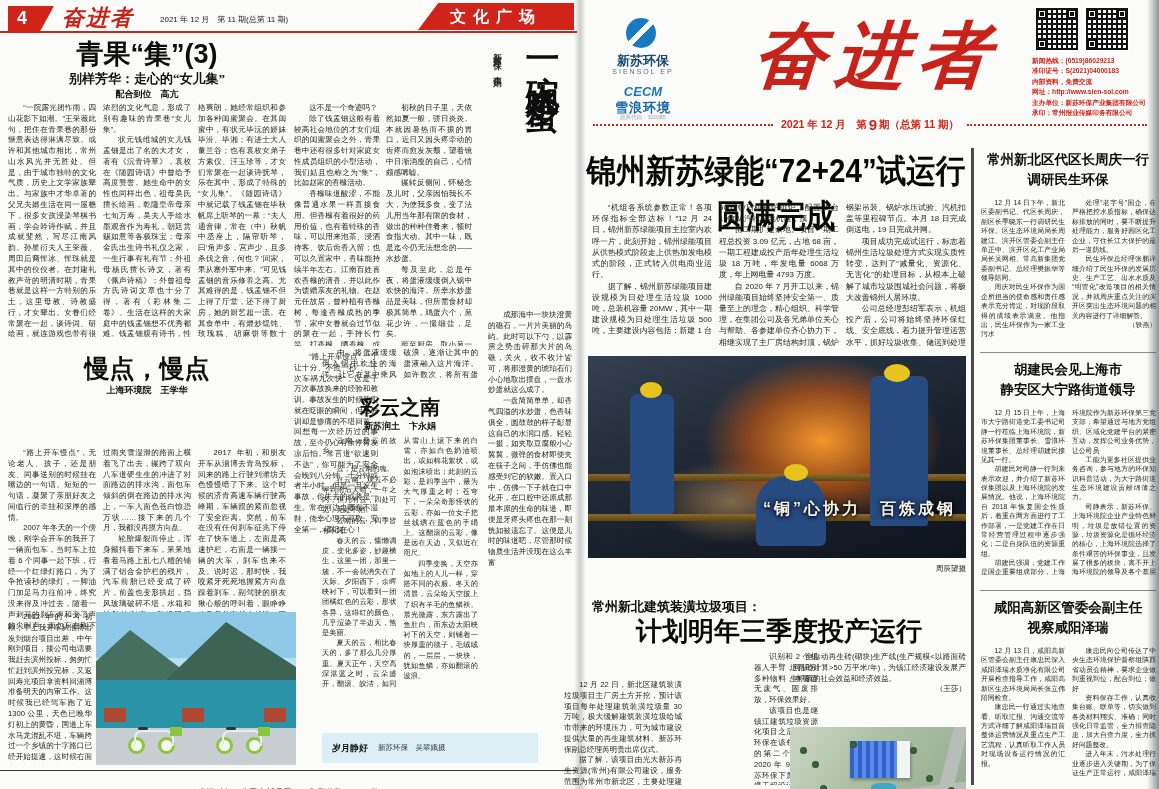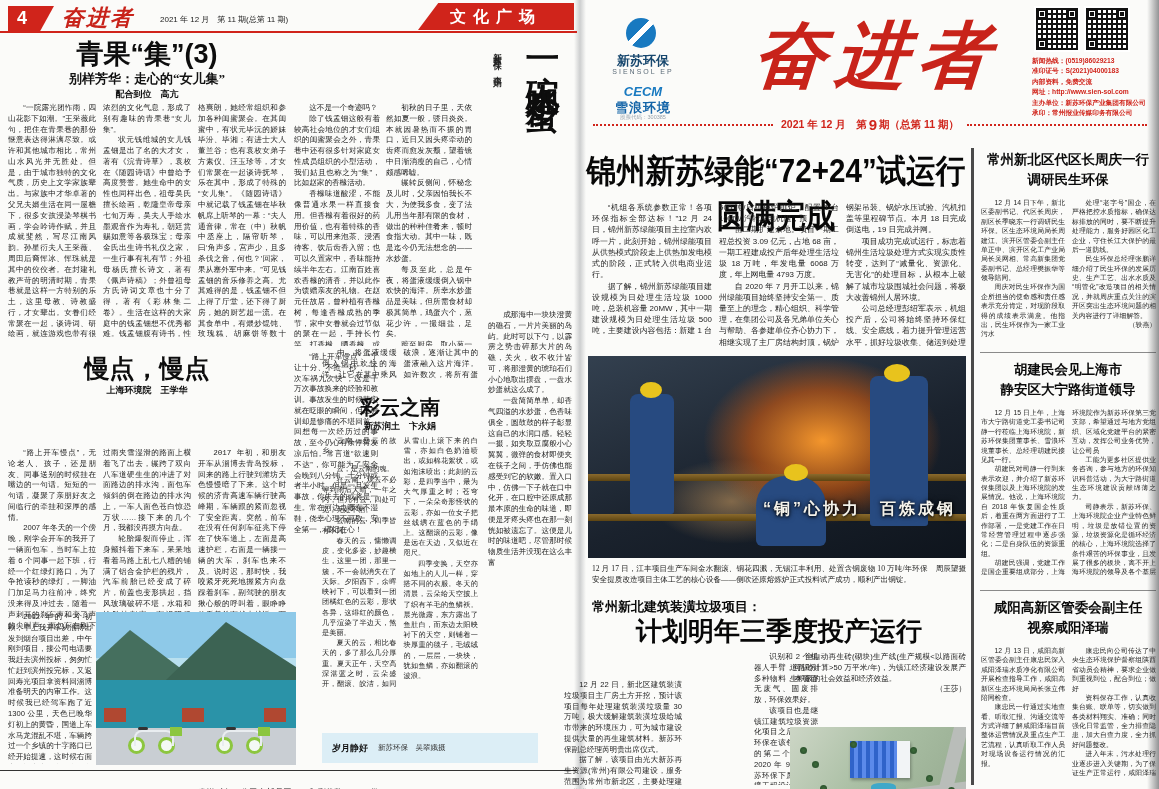--- a/index.html
+++ b/index.html
@@ -261,21 +261,21 @@
       <div class="rail-bar" style="top:118px;"></div>
       <div class="rail-bar" style="top:158px;"></div>
       <div class="worker" style="left:42px;top:38px;width:44px;height:120px;"></div>
       <div class="helmet" style="left:52px;top:26px;width:22px;height:16px;"></div>
       <div class="worker" style="left:168px;top:120px;width:70px;height:70px;border-radius:30px 30px 6px 6px;"></div>
       <div class="helmet" style="left:196px;top:108px;width:24px;height:17px;"></div>
       <div class="worker" style="left:282px;top:20px;width:58px;height:150px;"></div>
       <div class="helmet" style="left:296px;top:8px;width:26px;height:18px;"></div>
       <div class="steel-ovl">“铜”心协力　百炼成钢</div>
     </div>
-    <div class="abs steel-cap"><span class="credit">周辰望摄</span><span>12 月 17 日，江丰项目生产车间金水翻滚、铜花四溅，无锡江丰利用、处置含铜废物 10 万吨/年环保安全提质改造项目主体工艺的核心设备——侧吹还原熔炼炉正式投料试产成功，顺利产出铜锭。</span></div>
+    <div class="abs steel-cap"><span class="credit">周辰望摄</span></div>
 
     <div class="abs jz-kick">常州新北建筑装潢垃圾项目：</div>
     <div class="abs jz-hl">计划明年三季度投产运行</div>
     <div class="abs txt jz-c1">
         <span style="display:block;text-indent:2em;">12 月 22 日，新北区建筑装潢垃圾项目主厂房土方开挖，预计该项目每年处理建筑装潢垃圾量 30 万吨，极大缓解建筑装潢垃圾给城市带来的环境压力，可为城市建设提供大量的再生建筑材料。新苏环保副总经理芮明贵出席仪式。</span>
         <span style="display:block;text-indent:2em;">据了解，该项目由光大新苏再生资源(常州)有限公司建设，服务范围为常州市新北区，主要处理建筑装潢垃圾，含大件垃圾，经过处理后最终的产物为木料、塑料、砖混类、金属等 9 大类。该项目采用“一级阶梯式复合筛+三级滚筒筛分+三级风选”模式，除杂效果好，产品纯度高，同时选用进口产品，配 1 套机器人视觉</span>
       </div>
     <div class="abs txt jz-c2">
         <span style="display:block;text-indent:2em;">识别和 2 个机器人手臂，可识别多种物料，本项目无废气、固废排放，环保效果好。</span>
         <span style="display:block;text-indent:2em;">该项目也是继镇江建筑垃圾资源化项目之后，新苏环保在该领域建设的第二个项目，2020 年 9 月，新苏环保下属上海环境工程设计研究院中标镇江建筑垃圾资源化利用项目，2021 年 1 月 25 日顺利成功，项目分别建设一条资源化再利用生产线（生产规模达 30 万吨/年）和建设一条</span>

